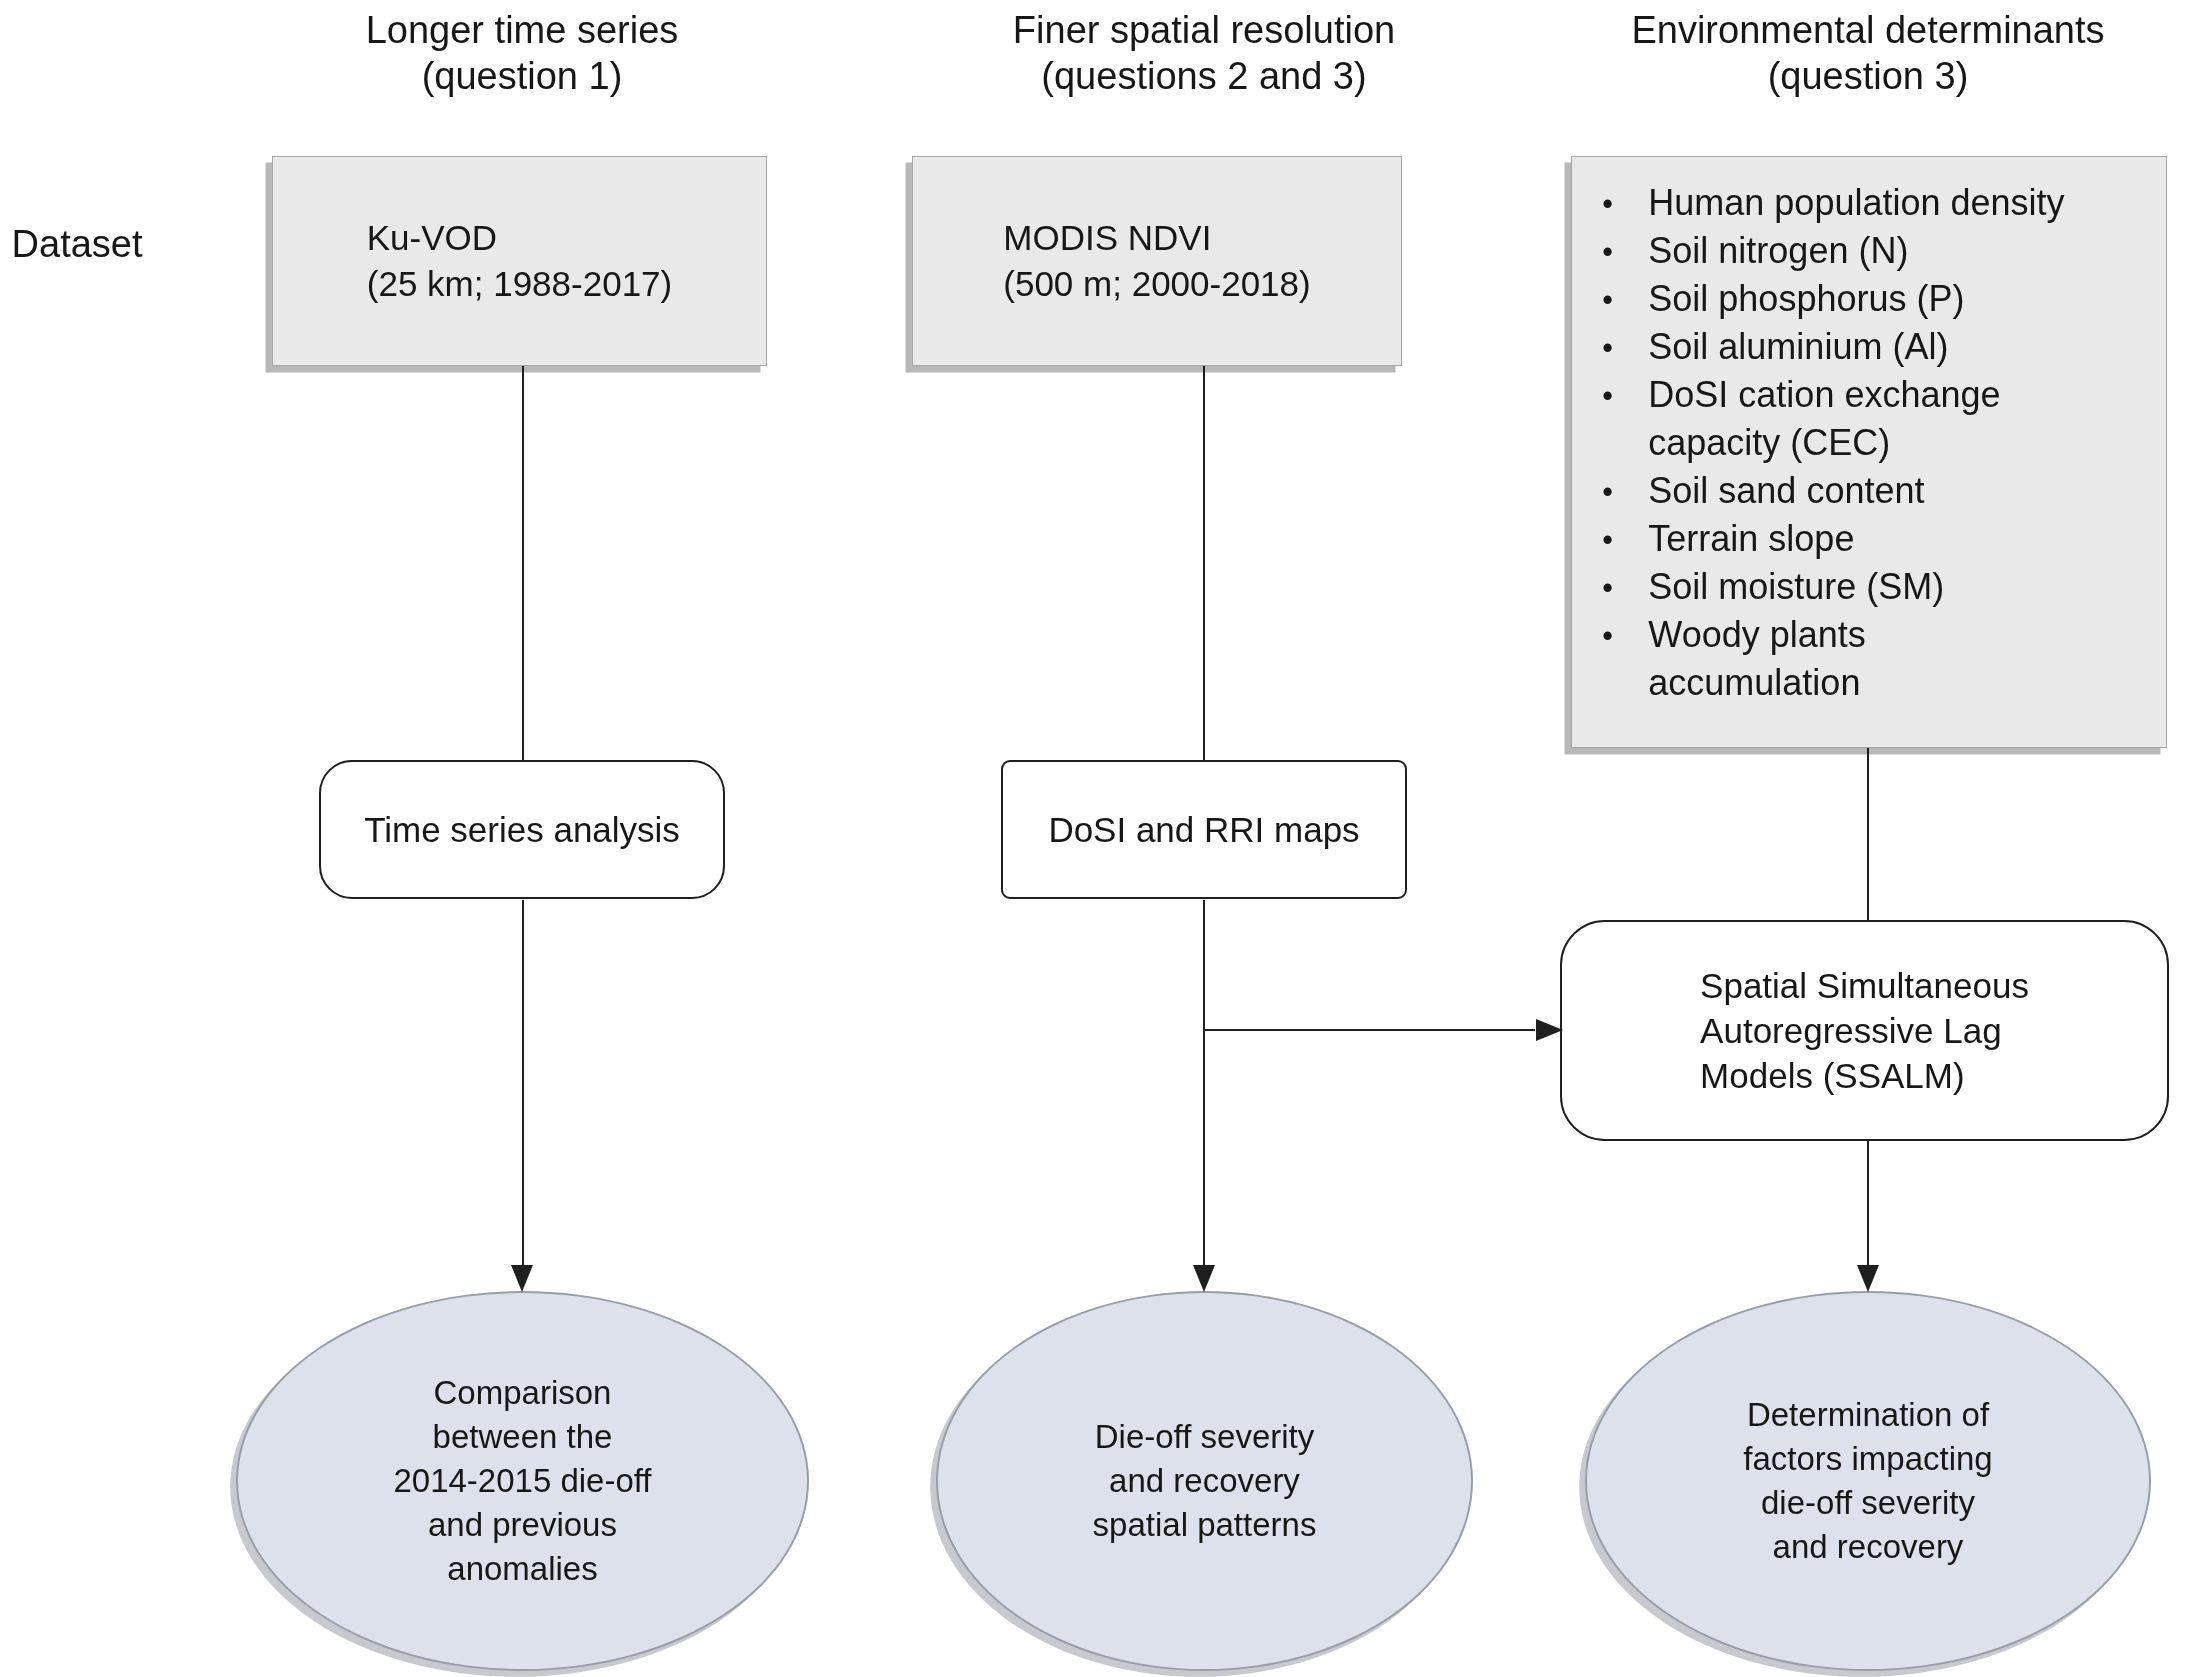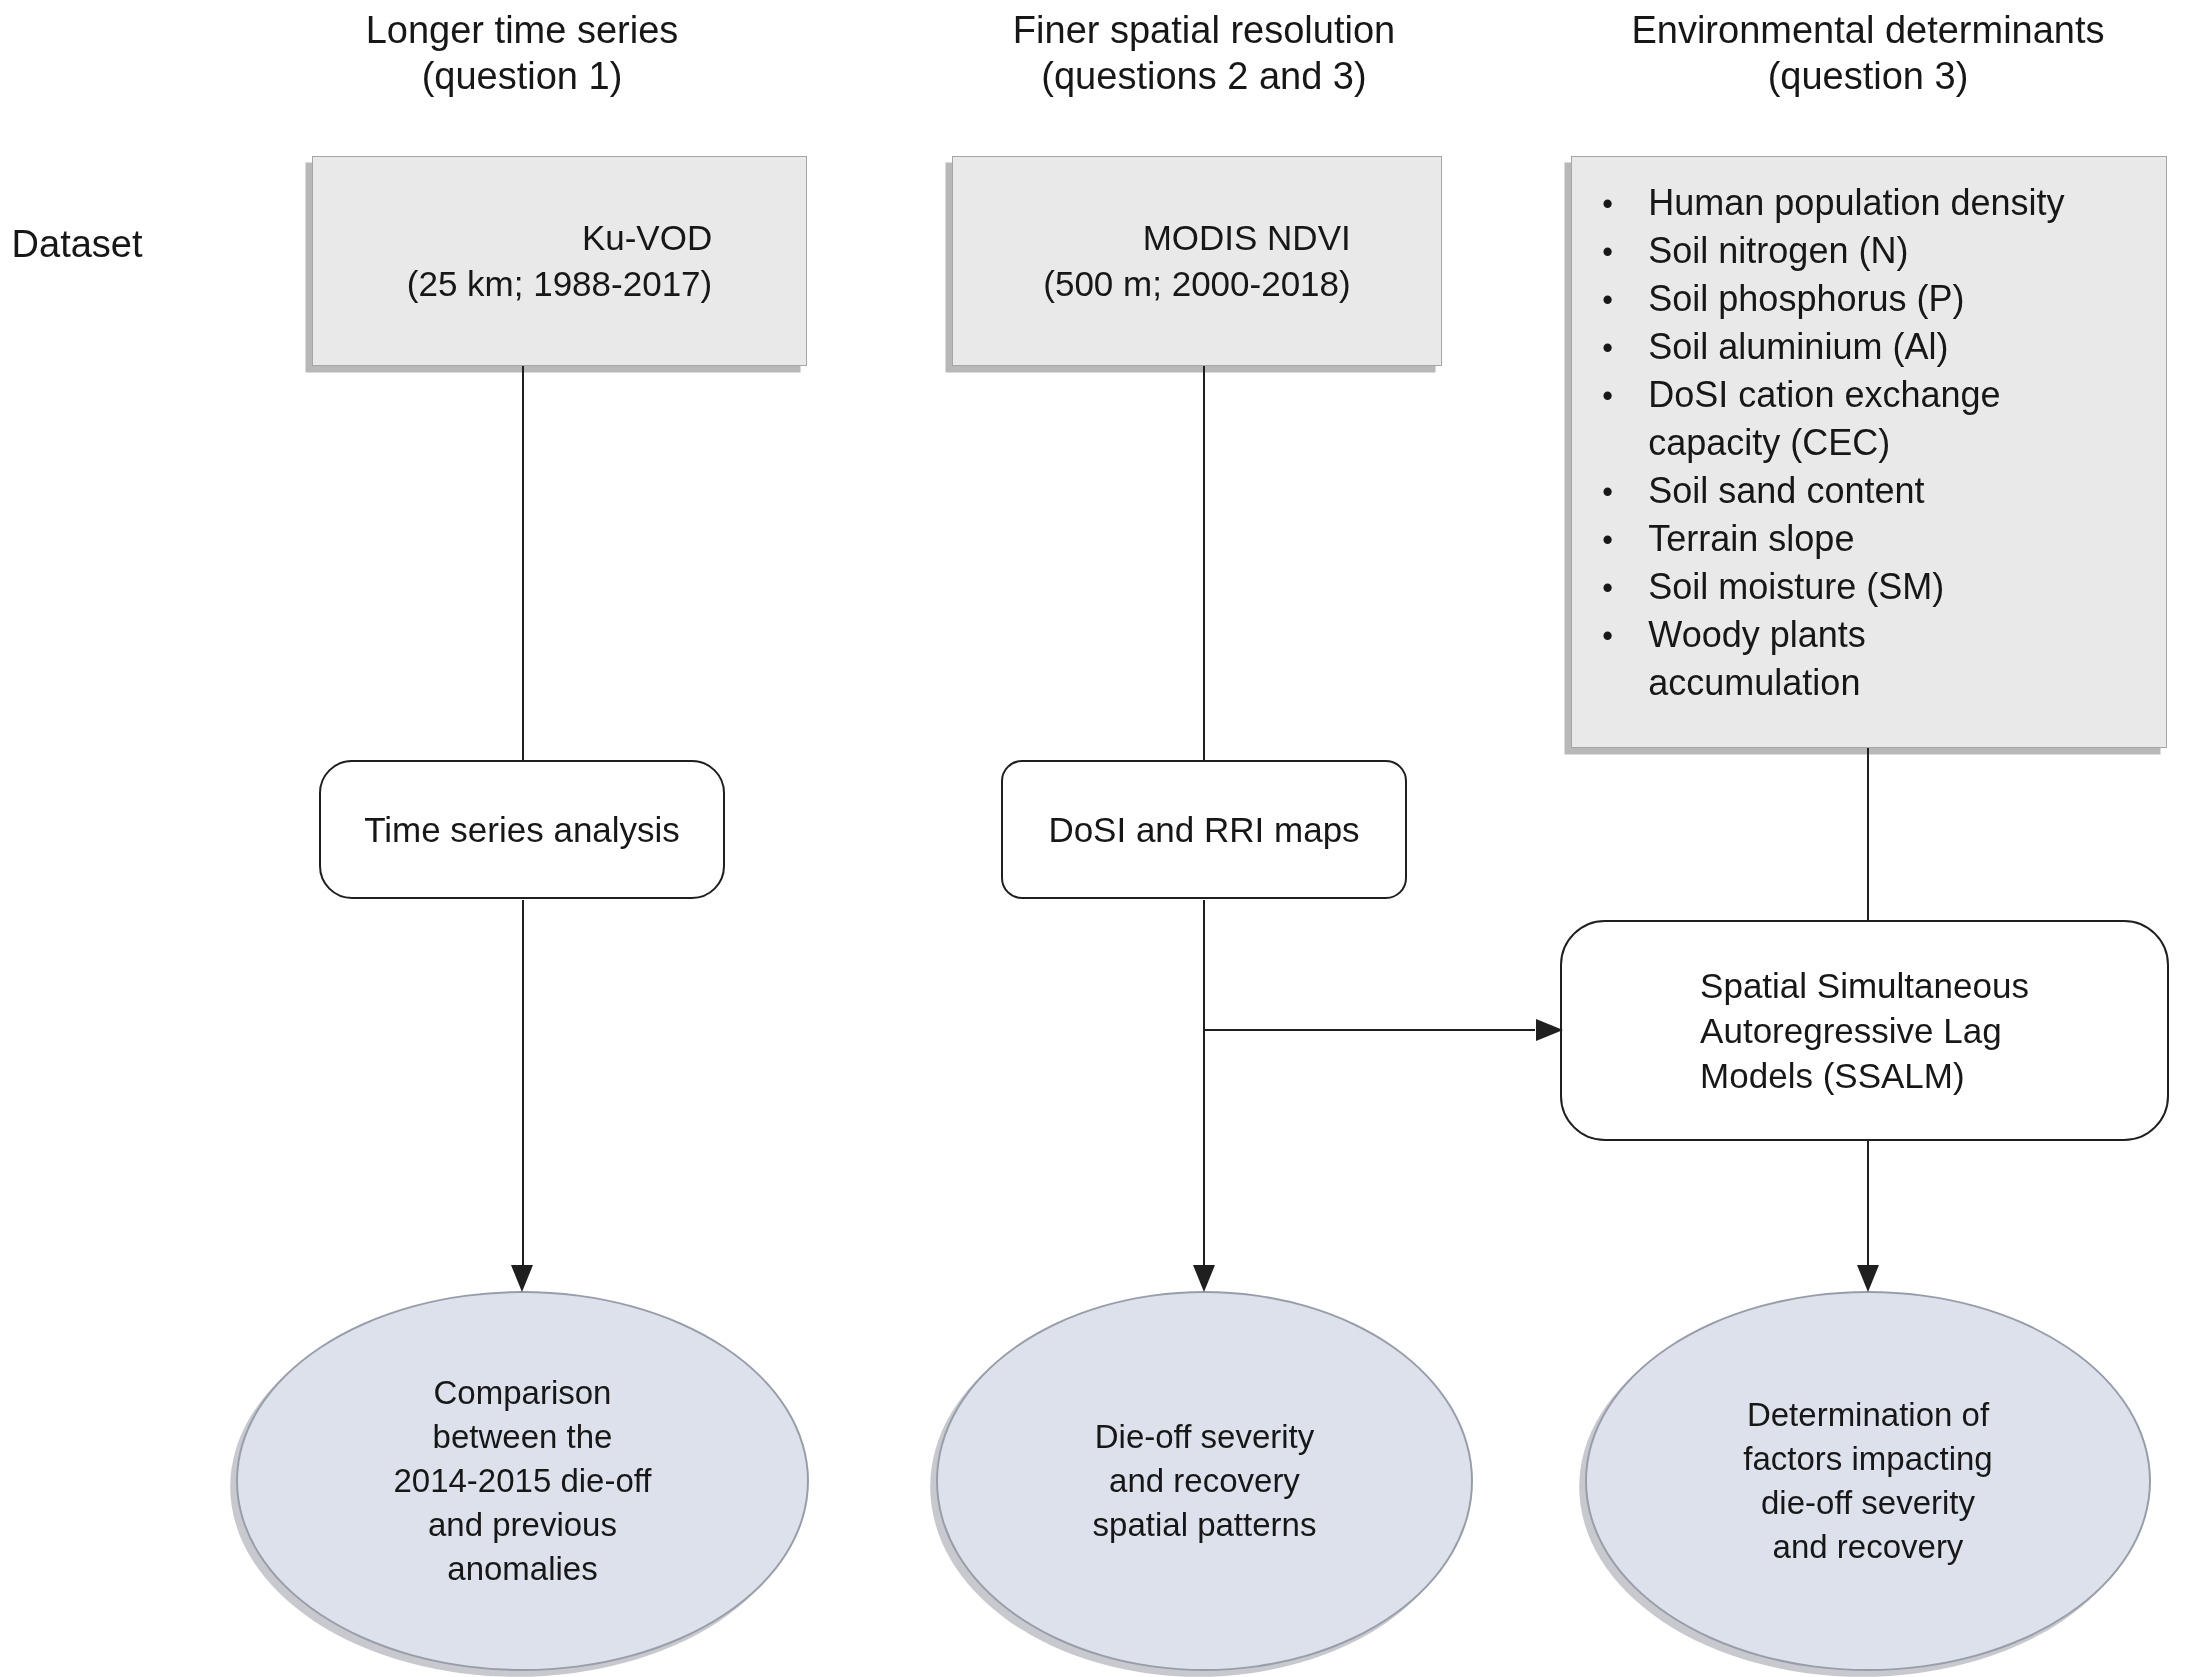--- a/index.html
+++ b/index.html
@@ -11,22 +11,22 @@
   .col-header{
     position:absolute;top:7.3px;width:696px;text-align:center;
     font-size:38px;line-height:46px;
   }
   .row-label{
     position:absolute;left:11.6px;top:223px;font-size:38px;
   }
   .dataset-box{
     position:absolute;background:#eae9ea;border:1.5px solid #a6a6a6;
     box-shadow:-6.5px 6.5px 0 rgba(125,125,125,0.55);
-    display:flex;align-items:center;justify-content:center;text-align:right;
-    font-size:35px;line-height:46px;box-sizing:border-box;margin-left:40px;
+    display:flex;align-items:center;justify-content:center;text-align:left;
+    font-size:35px;line-height:46px;box-sizing:border-box;
   }
   .bullet-box{
     position:absolute;background:#eae9ea;border:1.5px solid #a6a6a6;
     box-shadow:-6.5px 6.5px 0 rgba(125,125,125,0.55);
     box-sizing:border-box;padding:22px 10.2px 14.5px 23px;
   }
   .bullet-row{display:flex;align-items:flex-start;}
   .bullet-marker{width:46px;flex:0 0 46px;font-size:30.5px;line-height:48px;padding-left:7.3px;}
   .bullet-text{font-size:36px;line-height:48px;}
   .process-box{
@@ -109,21 +109,21 @@
     </div>
     <div class="bullet-row">
       <span class="bullet-marker">•</span>
       <span class="bullet-text preline">Woody plants
 accumulation</span>
     </div>
   </div>
 
   <div class="process-box" style="left:319px;top:760px;width:406px;height:139px;border-radius:33px;">Time series analysis</div>
 
-  <div class="process-box" style="left:1001px;top:760px;width:406px;height:139px;border-radius:21px;">DoSI and RRI maps</div>
+  <div class="process-box" style="left:1001px;top:760px;width:406px;height:139px;border-radius:9px;">DoSI and RRI maps</div>
 
   <div class="process-box preline" style="left:1560px;top:920px;width:609px;height:221px;border-radius:45px;">Spatial Simultaneous
 Autoregressive Lag
 Models (SSALM)</div>
 
   <div class="outcome-ellipse preline" style="left:236px;top:1291px;width:573px;height:380px;">Comparison
 between the
 2014-2015 die-off
 and previous
 anomalies</div>

